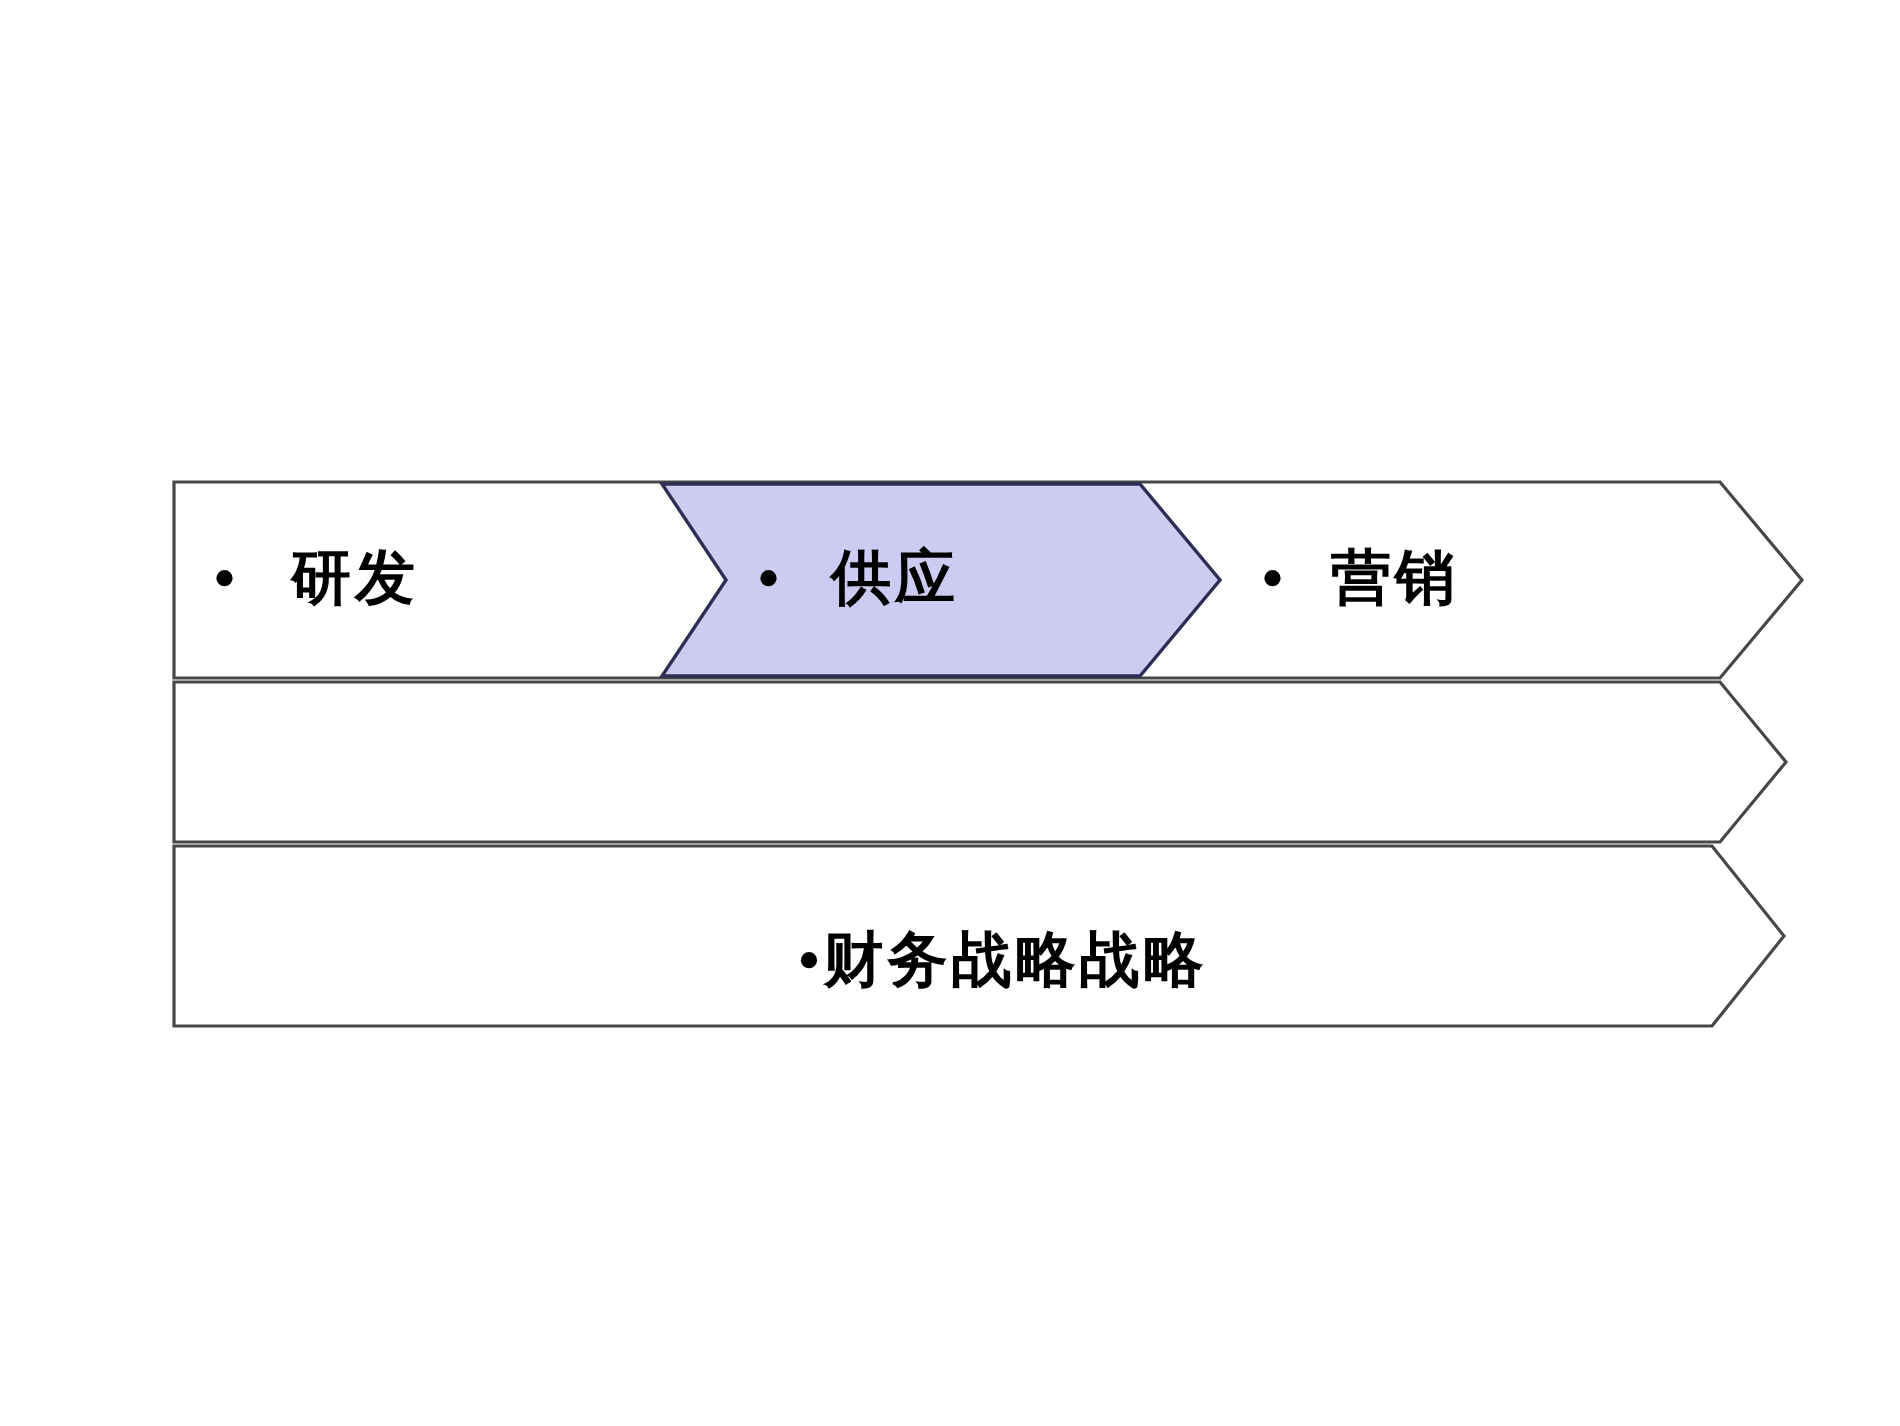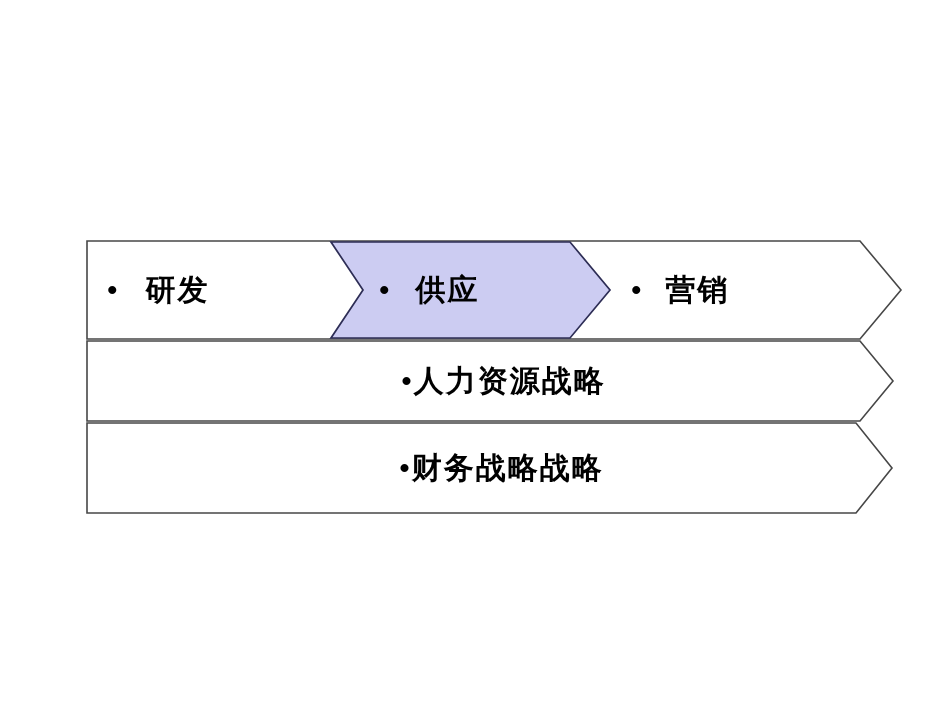--- a/index.html
+++ b/index.html
@@ -40,21 +40,21 @@
     line-height: 1;
   }
   .label .bullet {
     font-size: 30px;
     letter-spacing: 0;
   }
   .step-label-1 { left: 87px;  top: 241px; width: 244px; height: 98px; padding-left: 20px; gap: 28px; }
   .step-label-2 { left: 363px; top: 242px; width: 207px; height: 96px; padding-left: 16px; gap: 26px; }
   .step-label-3 { left: 613px; top: 241px; width: 247px; height: 98px; padding-left: 18px; gap: 24px; }
   .strategy-label-1 { left: 87px; top: 341px; width: 773px; height: 80px; justify-content: center; padding-left: 30px; }
-  .strategy-label-2 { left: 87px; top: 423px; width: 769px; height: 90px; justify-content: center; padding-left: 30px; }
+  .strategy-label-2 { left: 87px; top: 436px; width: 769px; height: 90px; justify-content: center; padding-left: 30px; }
 </style>
 </head>
 <body>
 
 <div class="slide">
 
   <svg class="shapes-svg" width="950" height="713" viewBox="0 0 950 713">
 
     <polygon class="band-shape" points="87,241 860,241 901,290 860,339 87,339" fill="#ffffff"></polygon>
 
@@ -73,21 +73,18 @@
   <div class="label step-label-2">
     <span class="bullet">•</span>
     <span>供应</span>
   </div>
 
   <div class="label step-label-3">
     <span class="bullet">•</span>
     <span>营销</span>
   </div>
 
-  <div class="label strategy-label-1">
-    <span>•人力资源战略</span>
-  </div>
 
   <div class="label strategy-label-2">
     <span>•财务战略战略</span>
   </div>
 
 </div>
 
 </body></html>

